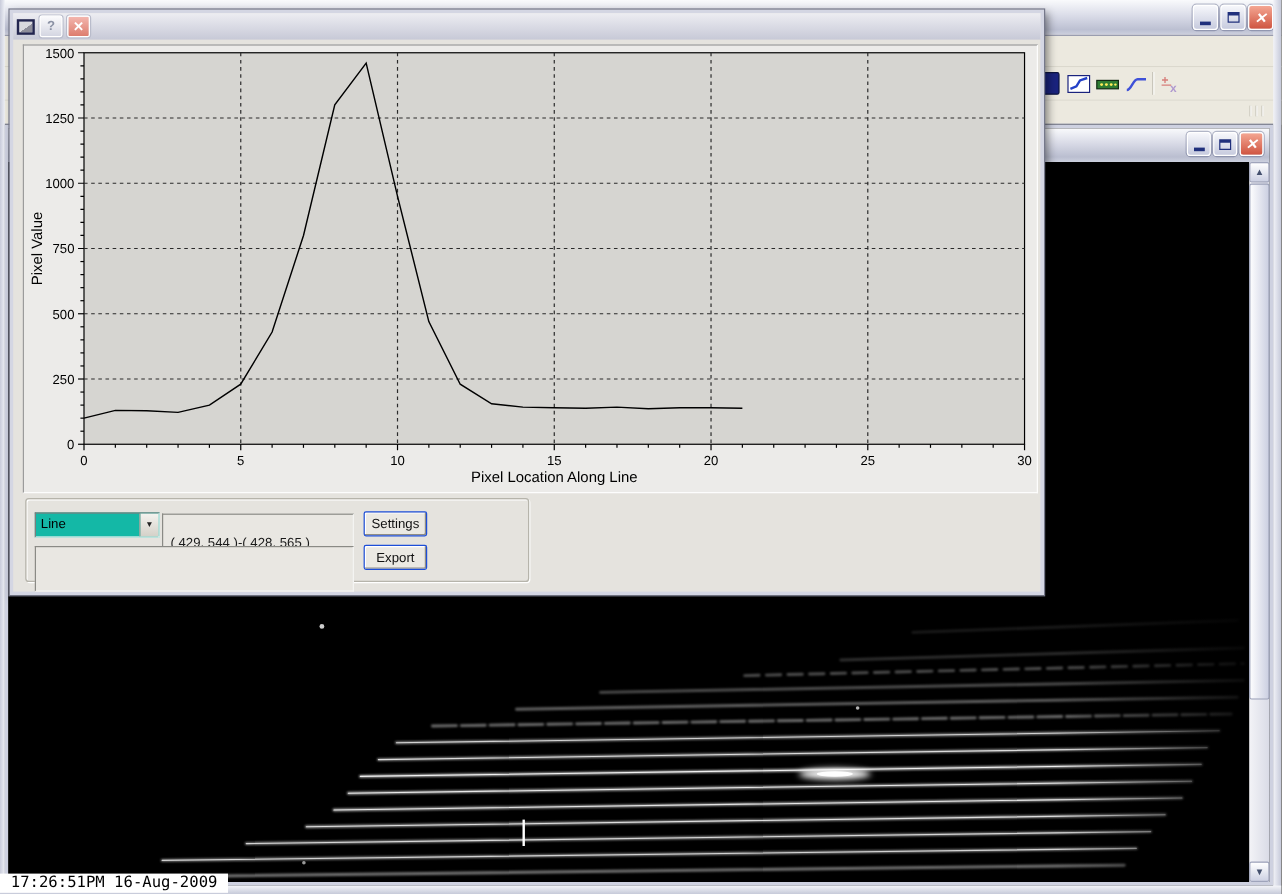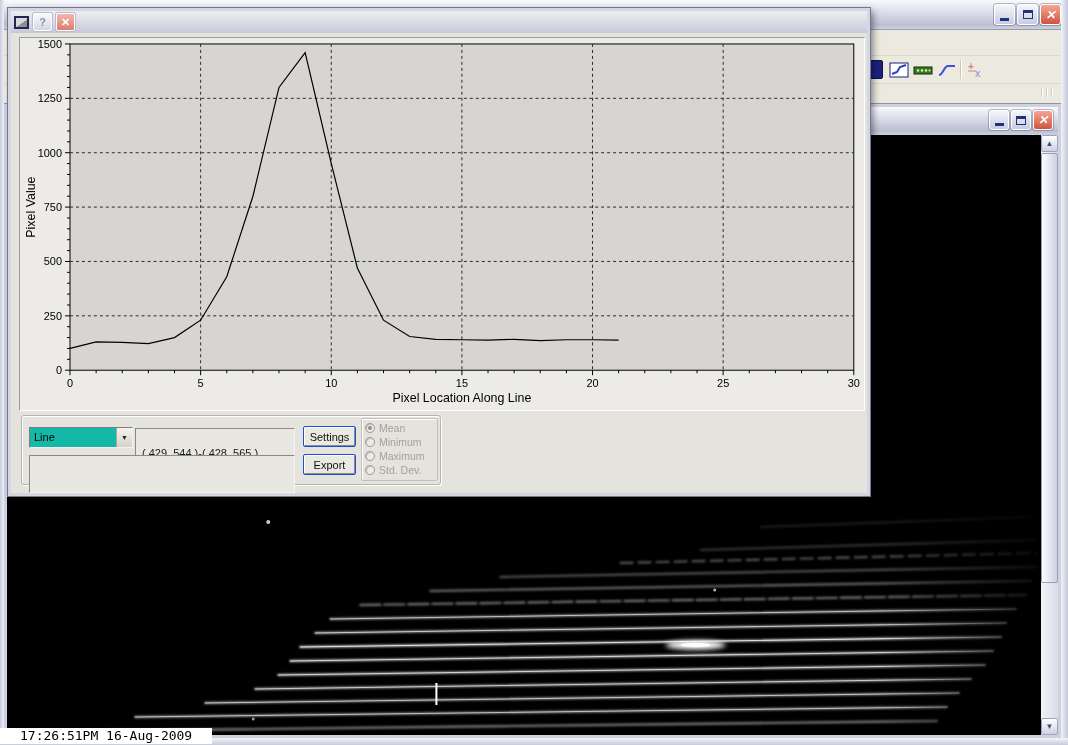--- a/index.html
+++ b/index.html
@@ -82,21 +82,21 @@
   .btn-export{left:281px;top:38px}
   .radio-group{position:absolute;left:339px;top:2px;width:77px;height:63px;border:1px solid #c2c0b8;border-radius:2px;
     box-shadow:inset 1px 1px 0 #fff;padding:2px 3px}
   .radio-row{display:flex;align-items:center;gap:4px;height:14px}
   .rdo{width:10px;height:10px;border-radius:50%;background:#edebe7;border:1px solid #9c9a94;
     box-shadow:inset 1px 1px 1px #c2c0ba;position:relative;flex:0 0 auto}
   .rdo.sel::after{content:"";position:absolute;left:2px;top:2px;width:4px;height:4px;border-radius:50%;background:#8f8e89}
   .rlabel{font-size:10.5px;color:#a3a19b}
 
   .timestamp{position:absolute;left:0;top:728px;height:16px;line-height:16px;background:#fff;color:#000;
-    font-family:"DejaVu Sans Mono",monospace;font-size:13px;padding:0 20px;z-index:70}
+    font-family:"DejaVu Sans Mono",monospace;font-size:13px;padding:0 9px;z-index:70}
 </style>
 </head>
 <body>
 
 <div class="screen">
 
   <div class="main-titlebar">
     <div class="capbtns">
       <span class="cap-btn cap-silver">
           <i class="glyph-min"></i>
@@ -324,35 +324,17 @@
       <div class="combo">
         <span class="combo-text">Line</span>
         <span class="combo-btn">
             <span>▼</span>
           </span>
       </div>
       <div class="fieldbox coord-field">( 429, 544 )-( 428, 565 )</div>
       <button class="btn btn-settings">Settings</button>
       <div class="fieldbox notes-field"></div>
       <button class="btn btn-export">Export</button>
-      <div class="radio-group" id="radio-group">
-          <div class="radio-row">
-            <span class="rdo sel"></span>
-            <span class="rlabel">Mean</span>
-          </div>
-          <div class="radio-row">
-            <span class="rdo"></span>
-            <span class="rlabel">Minimum</span>
-          </div>
-          <div class="radio-row">
-            <span class="rdo"></span>
-            <span class="rlabel">Maximum</span>
-          </div>
-          <div class="radio-row">
-            <span class="rdo"></span>
-            <span class="rlabel">Std. Dev.</span>
-          </div>
-        </div>
     </div>
   </div>
 
   <div class="timestamp">17:26:51PM 16-Aug-2009</div>
 </div>
 
 </body></html>

